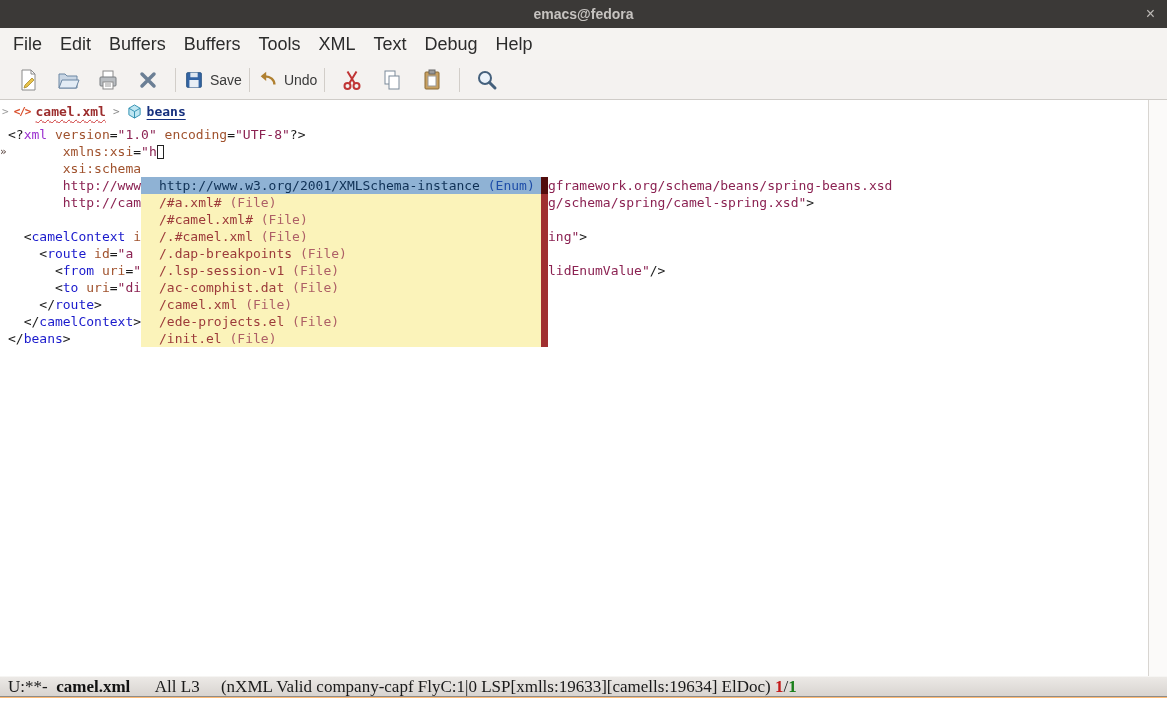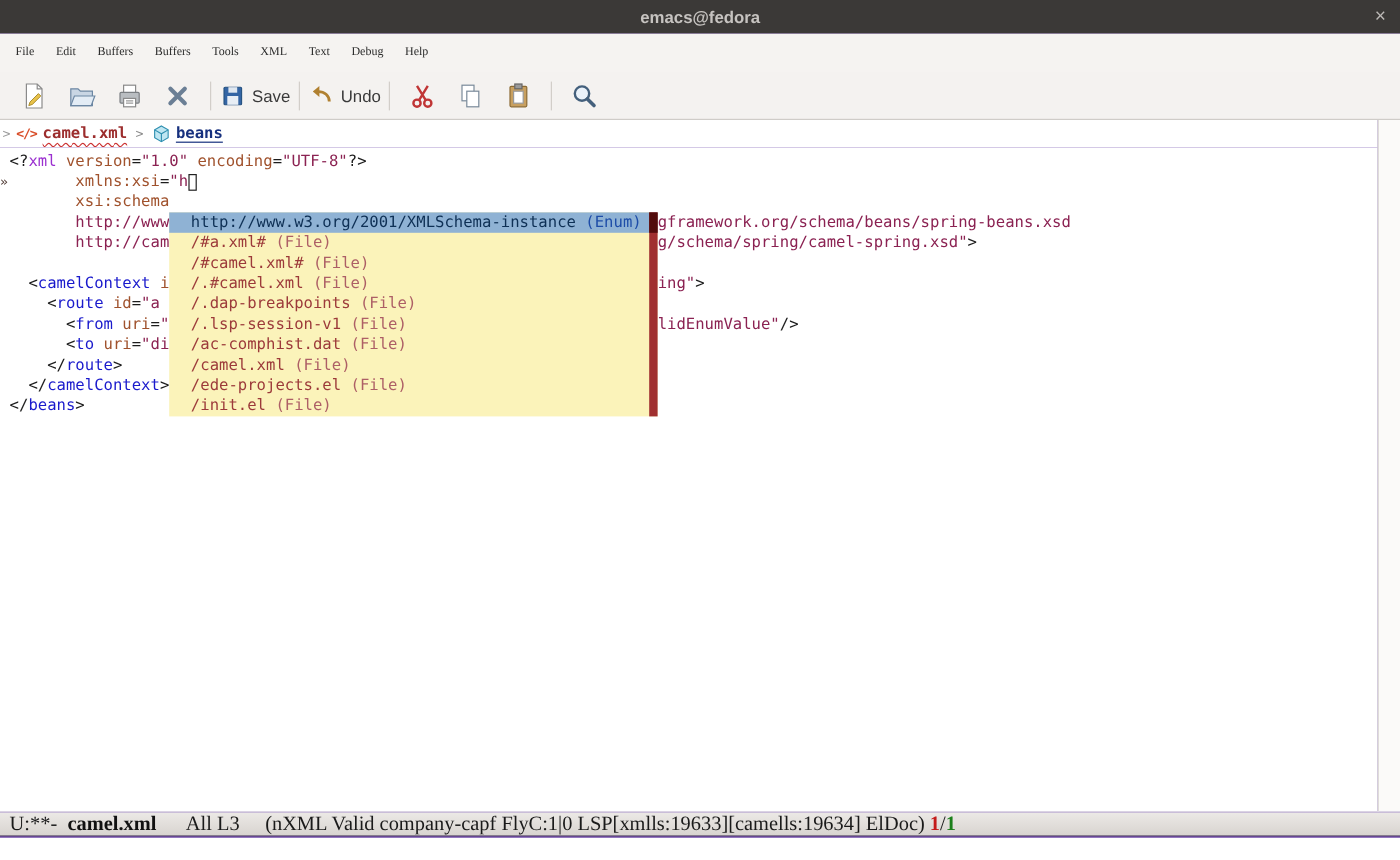--- a/index.html
+++ b/index.html
@@ -1,30 +1,30 @@
 <!DOCTYPE html>
 <html><head>
 <meta charset="utf-8">
 <style>
   * { margin:0; padding:0; box-sizing:border-box; }
   html,body { width:1167px; height:717px; overflow:hidden; background:#fff;
               font-family:"Liberation Sans", sans-serif; }
-  .frame { position:relative; width:1167px; height:717px; background:#4c1d95; }
+  .frame { position:relative; width:1167px; height:717px; background:#fdba74; }
 
   
   .titlebar { position:absolute; left:0; top:0; width:100%; height:28px;
               background:#3b3937; display:flex; align-items:center; justify-content:center; }
   .titlebar .title { color:#c6c3c0; font-size:14px; font-weight:bold; }
   .titlebar .close { position:absolute; right:12px; top:4px; color:#bdbab7; font-size:16px;
                      line-height:20px; cursor:pointer; }
 
   
   .menubar { position:absolute; left:0; top:28px; width:100%; height:32px;
              background:#f5f3f1; display:flex; align-items:center; padding-left:4px; }
-  .menu-item { padding:0 9px; font-size:10px; color:#2c2c2c; line-height:32px; cursor:default;font-family:Liberation Serif, serif; }
+  .menu-item { padding:0 9px; font-size:18px; color:#2c2c2c; line-height:32px; cursor:default; }
 
   
   .toolbar { position:absolute; left:0; top:60px; width:100%; height:40px;
              background:#f4f2f0; border-bottom:1px solid #cfccc8;
              display:flex; align-items:center; padding-left:8px; }
   .tb { background:none; border:none; height:32px; min-width:40px; display:flex;
         align-items:center; justify-content:center; gap:5px; cursor:pointer; }
   .tb svg { display:block; }
   .tb-label span { font-size:14px; color:#3a3a3a; }
   .tb-sep { width:1px; height:24px; background:#d2cec9; margin:0 7px; }

